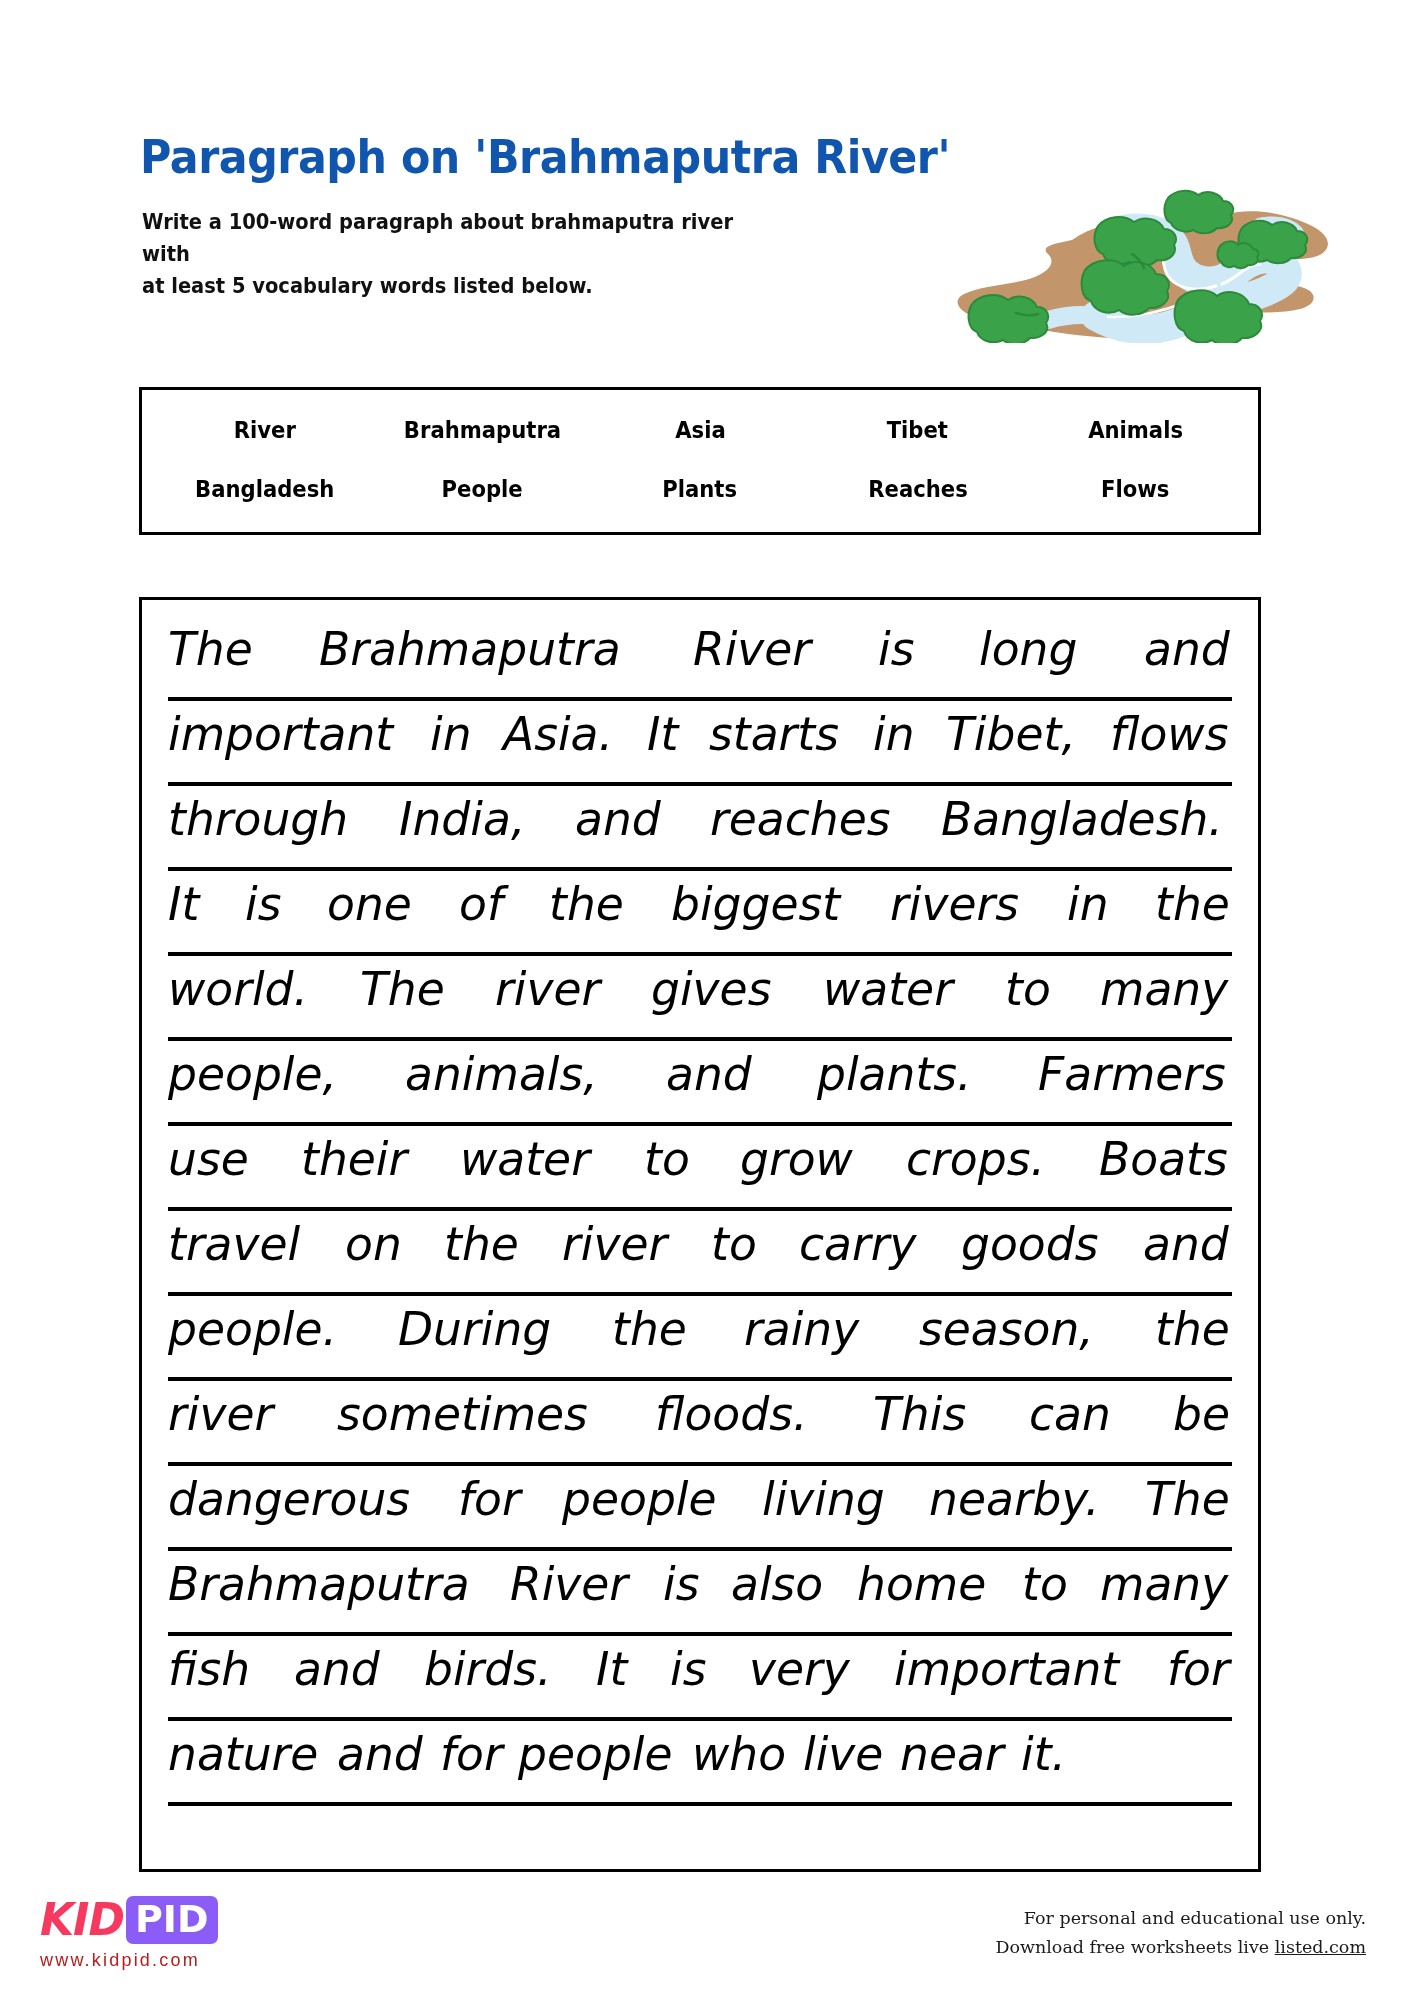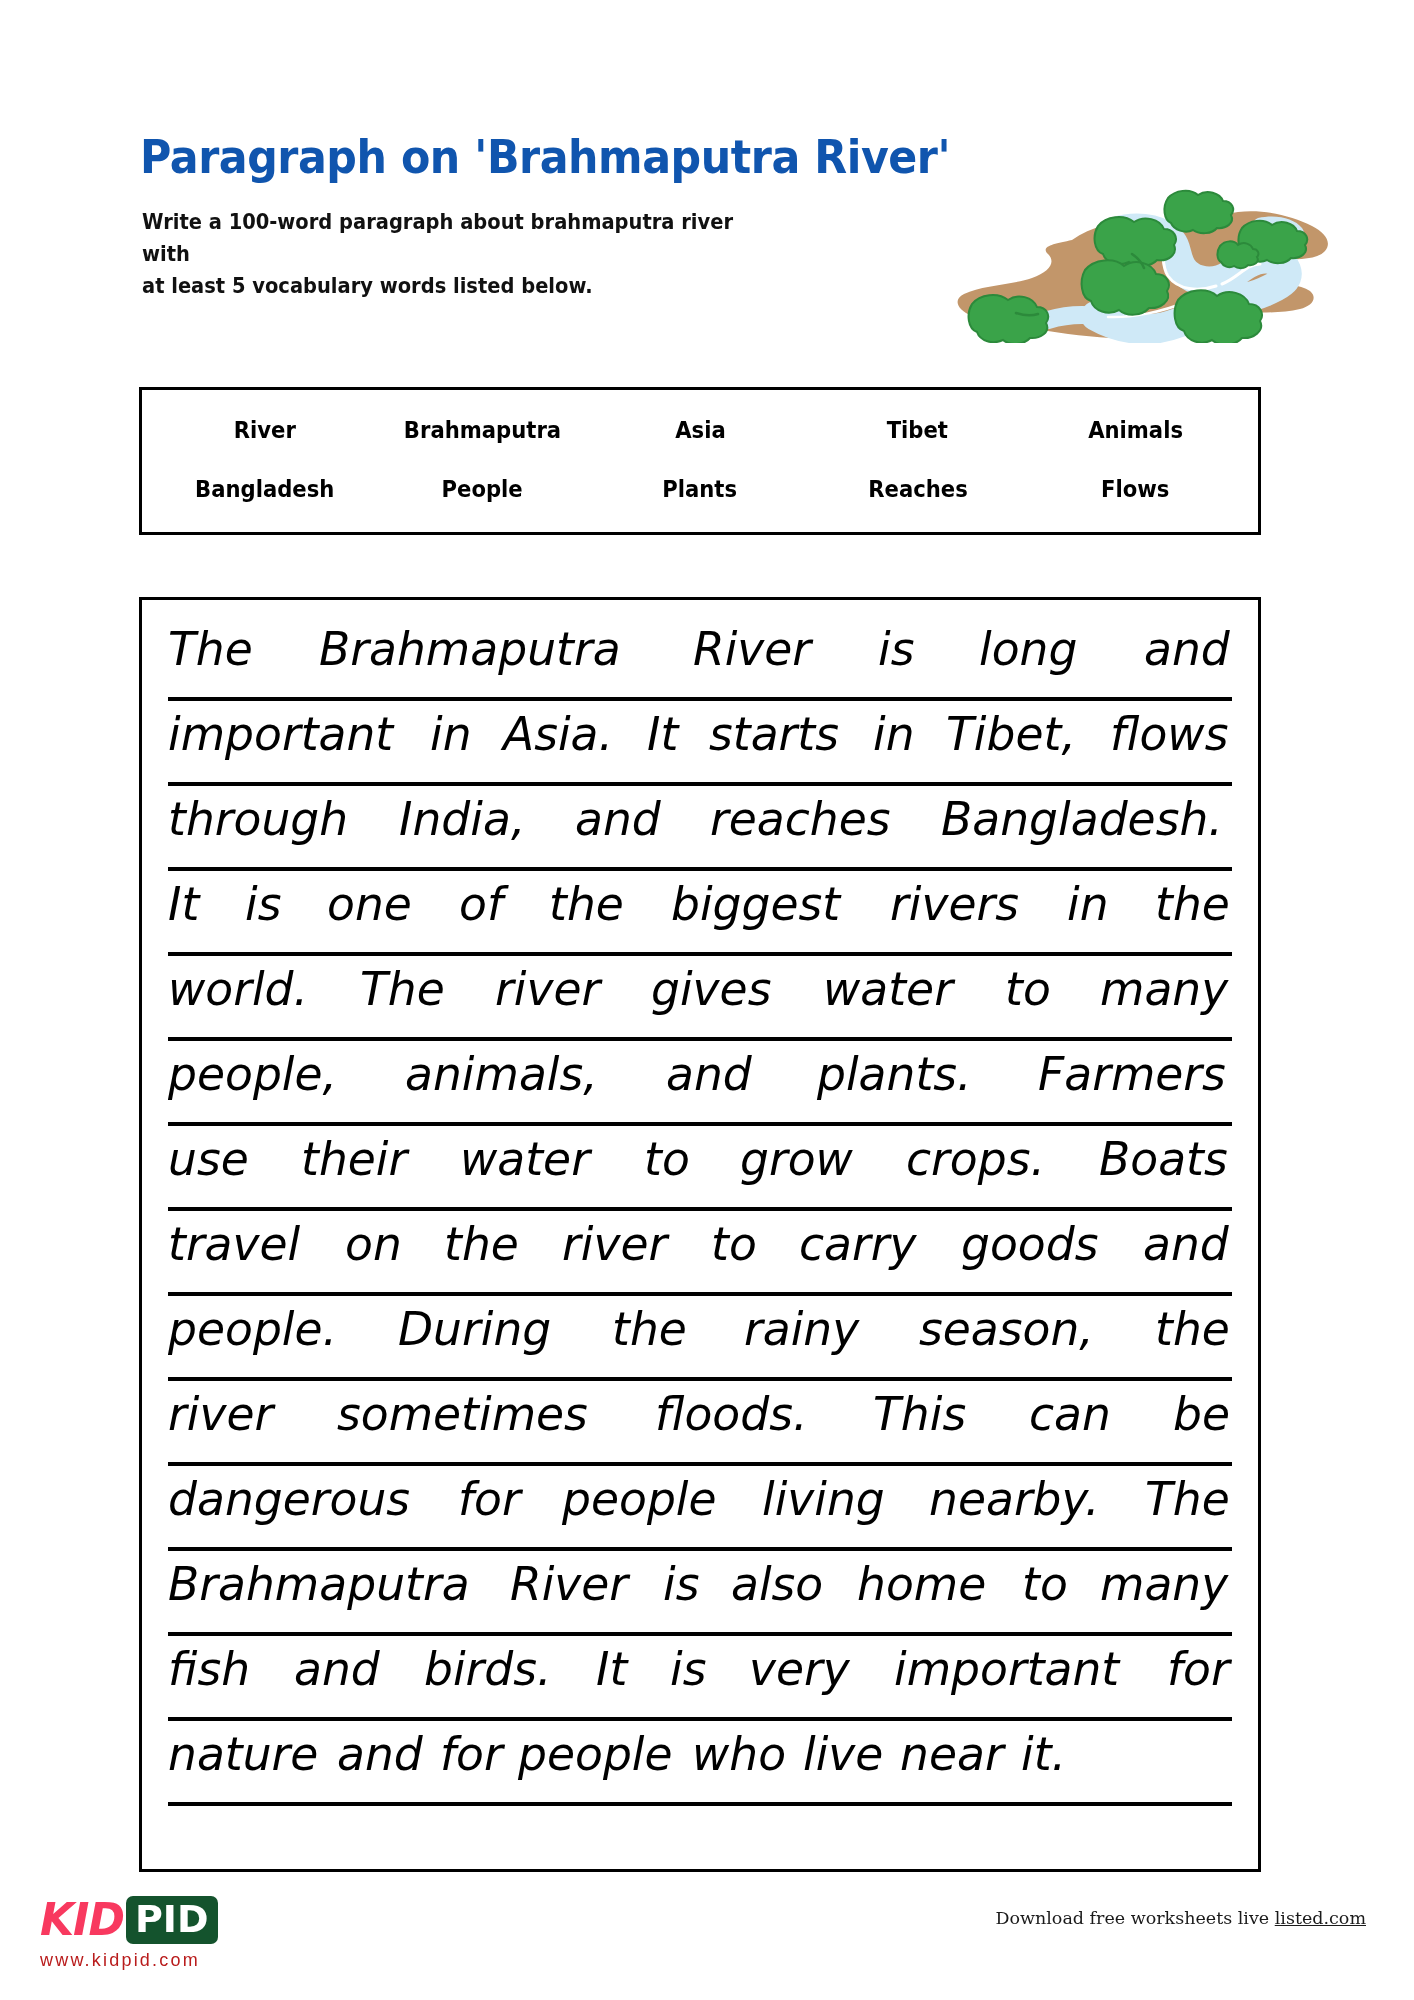--- a/index.html
+++ b/index.html
@@ -162,21 +162,21 @@
     color: #f8395f;
     letter-spacing: -1px;
     line-height: 46px;
     font-style: italic;
   }
   .logo-pid {
     font-family: "DejaVu Sans", sans-serif;
     font-weight: bold;
     font-size: 38px;
     color: #ffffff;
-    background: #14532d;
+    background: #8b5cf6;
     border-radius: 7px;
     padding: 2px 9px 4px 9px;
     margin-left: 2px;
     letter-spacing: 0px;
     line-height: 42px;
   }
   .logo-url {
     font-family: "Liberation Sans", sans-serif;
     font-size: 18px;
     letter-spacing: 2.2px;
@@ -424,16 +424,17 @@
 
   <div class="logo">
     <div class="logo-row">
       <span class="logo-kid">KID</span>
       <span class="logo-pid">PID</span>
     </div>
     <div class="logo-url">www.kidpid.com</div>
   </div>
 
   <div class="footer-note">
+    <div>For personal and educational use only.</div>
     <div><span>Download free worksheets live </span><span class="link">listed.com</span></div>
   </div>
 
 </div>
 
 </body></html>

